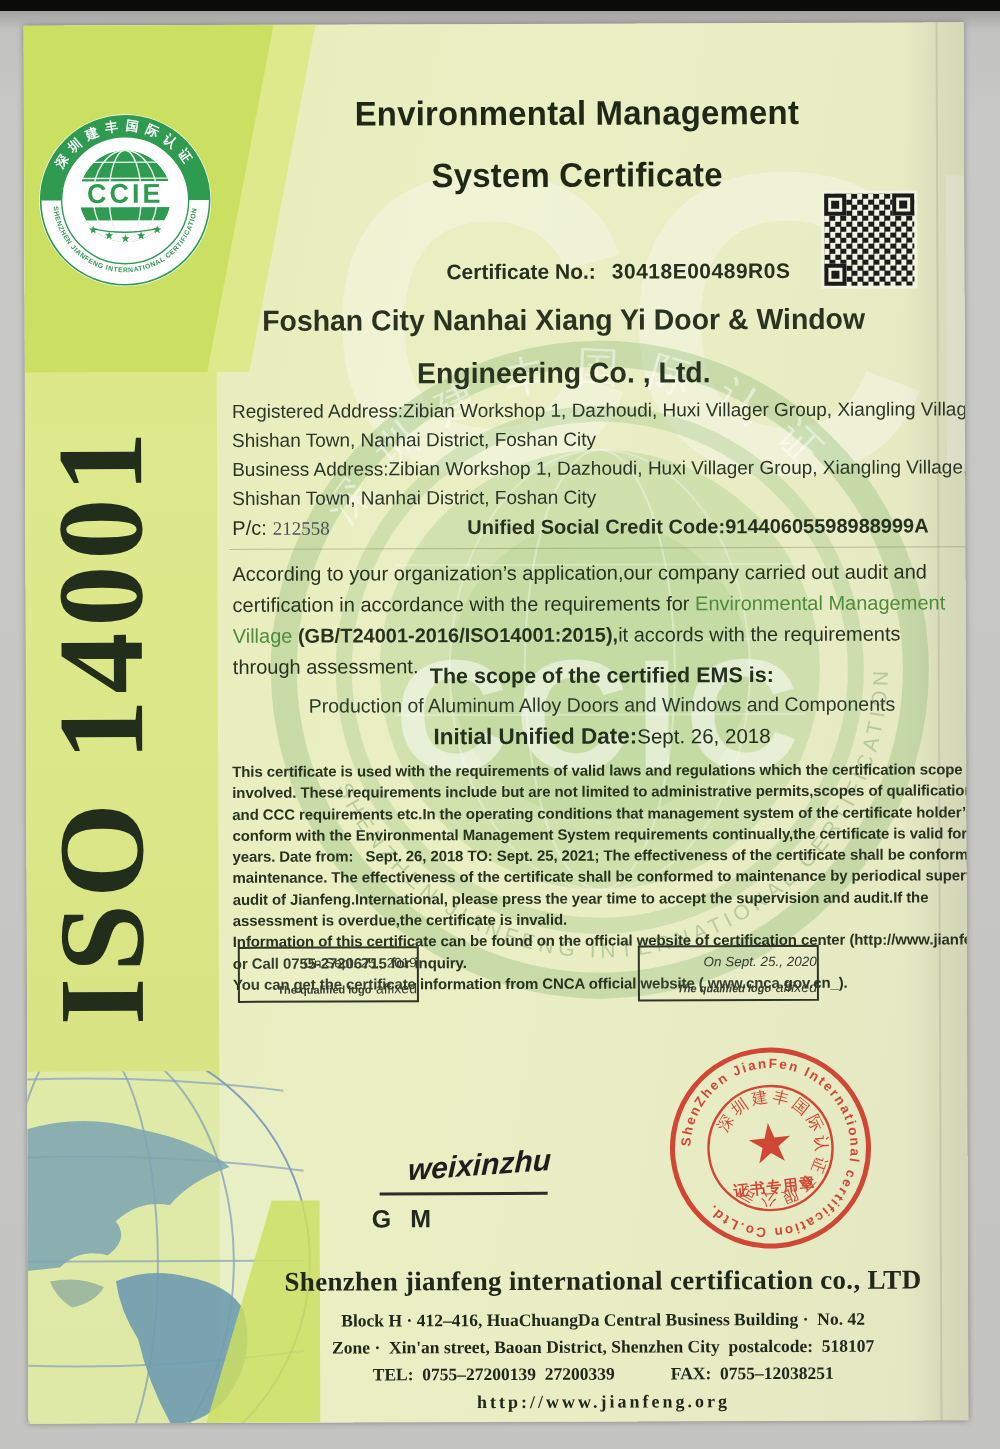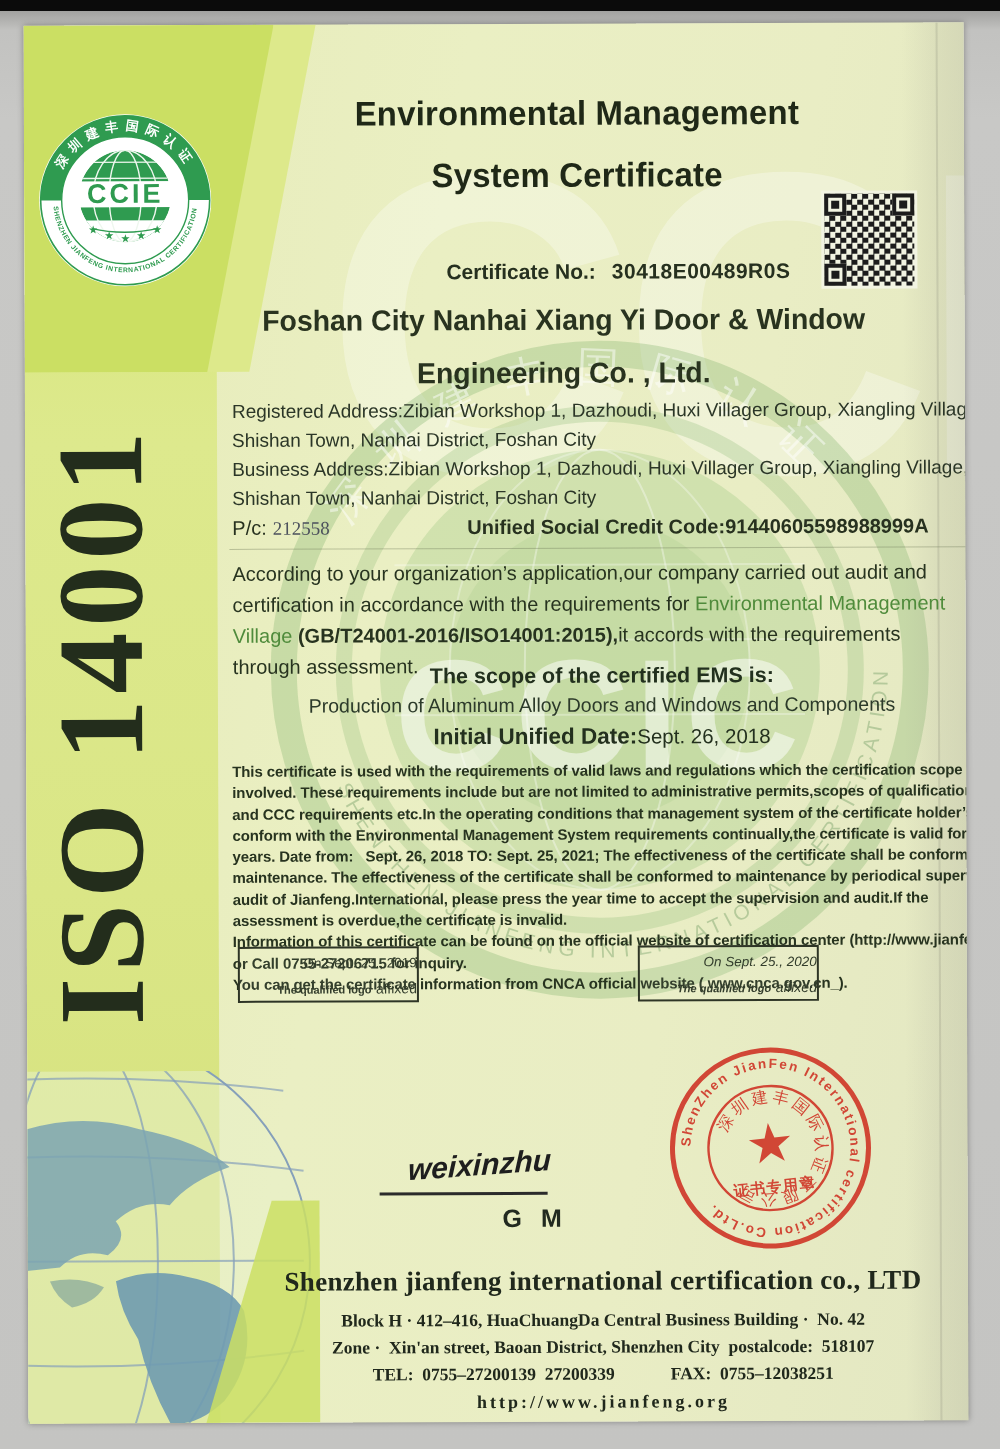--- a/index.html
+++ b/index.html
@@ -90,21 +90,21 @@
   .qbox .d{font-size:13.5px;margin-top:7px;}
   .qbox .l{margin-top:9px;}
   .qbox .la{font-size:11px;font-weight:bold;}
   .qbox .lb{font-size:14px;}
   .bx-left{left:211px;} .bx-right{left:611px;font-style:italic;}
 
   .sig-name{left:352px;top:1124px;width:200px;text-align:center;
     font-style:italic;font-weight:bold;font-size:30px;color:#1e1e1e;
     transform:rotate(-4deg) skewX(-6deg);}
   .sig-line{left:352px;top:1168px;width:168px;height:3px;background:#2b2b2b;}
-  .sig-role{left:372px;top:1180px;width:168px;text-align:right;
+  .sig-role{left:344px;top:1180px;width:168px;text-align:left;
     font-weight:bold;font-size:25px;letter-spacing:6px;color:#222a20;}
 
   .seal{left:637px;top:1019px;width:212px;height:212px;z-index:6;opacity:.92;transform:rotate(-6deg);}
 
   .footer{font-family:"Liberation Serif",serif;font-weight:bold;color:#20281c;}
   .f-company{left:170px;width:810px;top:1242px;font-size:27px;letter-spacing:.3px;}
   .f-a1{left:170px;width:810px;top:1286px;font-size:17.5px;}
   .f-a2{left:170px;width:810px;top:1313px;font-size:17.5px;}
   .f-tel{left:170px;width:810px;top:1340px;font-size:17.5px;}
   .f-tel .gap{margin-left:56px;}

